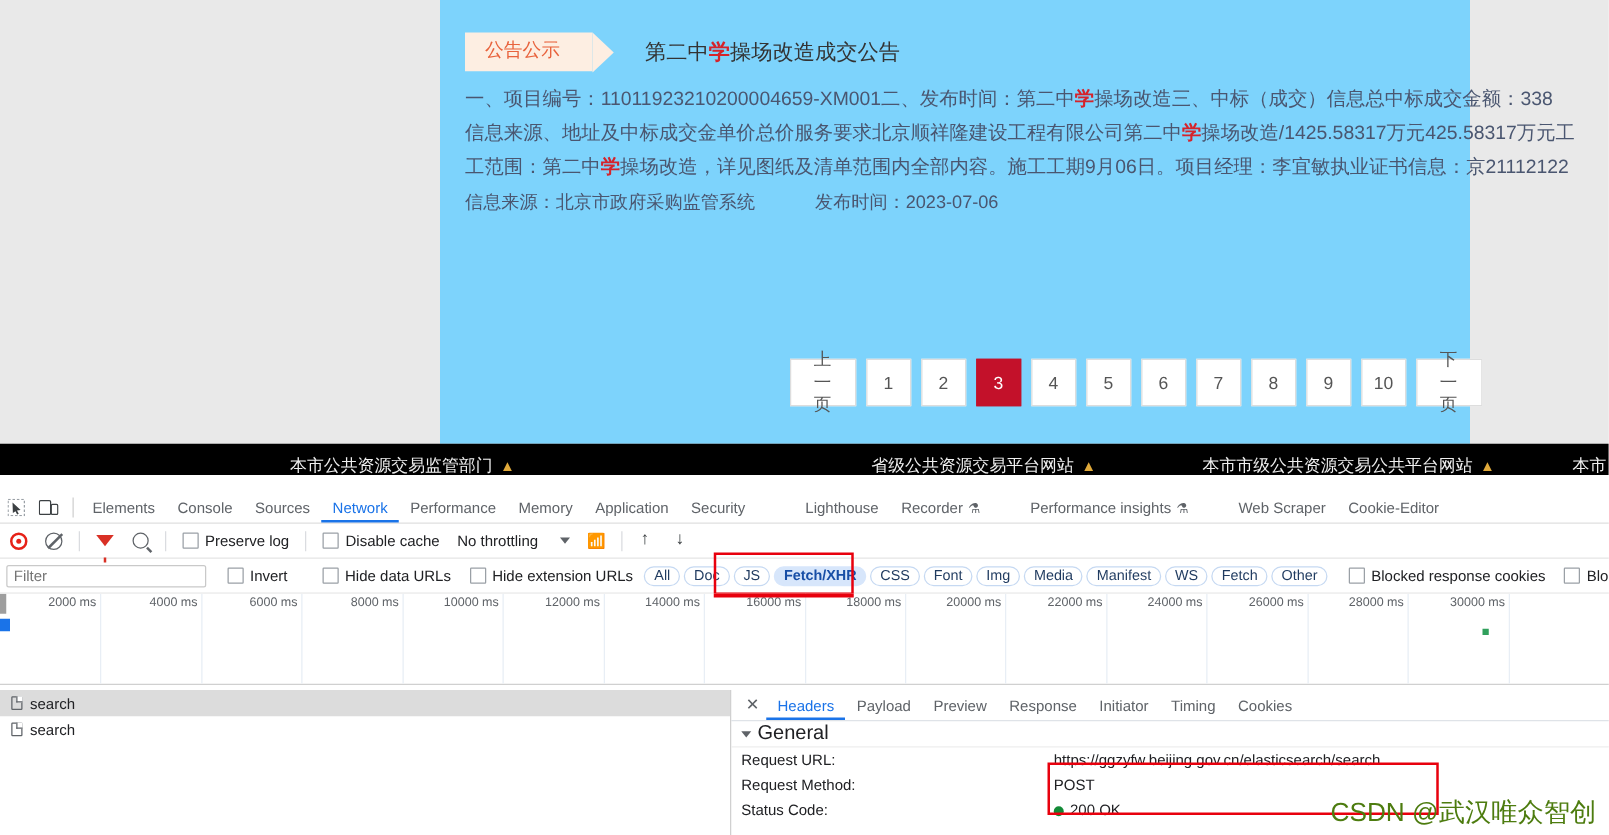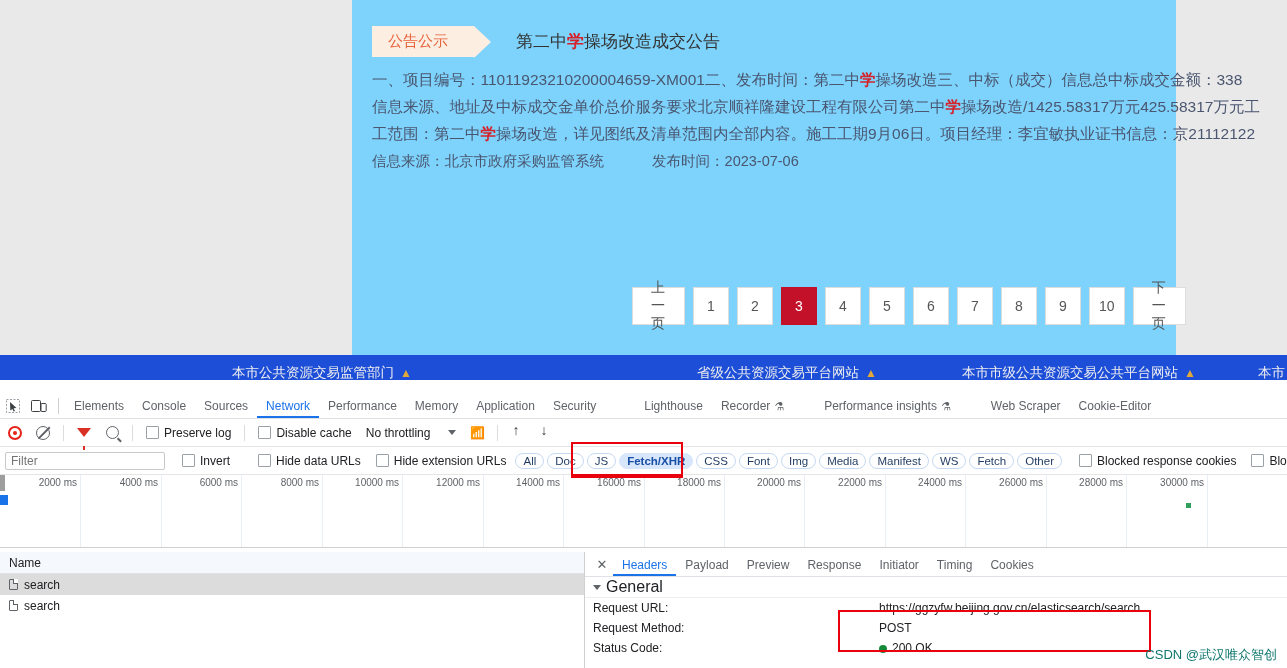--- a/index.html
+++ b/index.html
@@ -31,21 +31,21 @@
   
   .pager{position:absolute;left:280px;top:276px;display:flex;gap:8px;align-items:stretch;margin-top:11px;}
   .pg{
     min-width:36px;height:38px;border:1px solid #ddd;background:#fff;color:#555;
     display:flex;align-items:center;justify-content:center;font-size:14px;
     padding:0 10px;box-sizing:border-box;cursor:pointer;
   }
   .pg.wide{padding:0 18px;}
   .pg.active{background:#c3112a;border-color:#c3112a;color:#fff;}
   
-  #grey-strip{position:absolute;left:0;top:355px;width:1287px;height:39px;background:#1d4ed8;overflow:hidden;}
+  #grey-strip{position:absolute;left:0;top:355px;width:1287px;height:39px;background:#000000;overflow:hidden;}
   .strip-item{position:absolute;top:9px;color:#efefef;font-size:13.5px;white-space:nowrap;}
   .strip-warn{color:#e0a93a;font-size:12px;margin-left:6px;}
   
   #devtools{position:absolute;left:0;top:393px;width:1287px;height:275px;background:#fff;
      font-size:12px;color:#202124;}
   .dt-tabbar{height:25px;display:flex;align-items:center;border-bottom:1px solid #e0e0e0;background:#fff;padding-left:0;}
   .dt-icobtn{width:26px;height:22px;display:flex;align-items:center;justify-content:center;cursor:pointer;}
   .dt-sep{width:1px;height:16px;background:#d0d0d0;margin:0 6px;}
   .dt-tab{padding:0 9px;height:24px;line-height:25px;color:#5f6368;white-space:nowrap;cursor:pointer;font-size:12px;}
   .dt-tab.sel{color:#1a73e8;box-shadow:inset 0 -2px 0 #1a73e8;}
@@ -90,25 +90,25 @@
   .net-row.sel{background:#dcdcdc;}
   .doc-ico{width:9px;height:11px;border:1px solid #5f6368;border-radius:1px;position:relative;box-sizing:border-box;}
   .doc-ico:after{content:"";position:absolute;right:-1px;top:-1px;width:4px;height:4px;background:#fff;border-left:1px solid #5f6368;border-bottom:1px solid #5f6368;}
   .detail{flex:1;position:relative;}
   .detail-tabs{height:24px;display:flex;align-items:center;border-bottom:1px solid #dfe3e8;padding-left:6px;gap:0;}
   .xbtn{width:22px;height:22px;display:flex;align-items:center;justify-content:center;font-size:13px;color:#5f6368;cursor:pointer;}
   .d-tab{padding:0 9px;height:23px;line-height:24px;font-size:12px;color:#5f6368;cursor:pointer;white-space:nowrap;}
   .d-tab.sel{color:#1a73e8;box-shadow:inset 0 -2px 0 #1a73e8;}
   .sec-head{height:20px;display:flex;align-items:center;padding-left:8px;font-size:16px;color:#202124;border-bottom:1px solid #eee;}
   .tri{width:0;height:0;border-left:4px solid transparent;border-right:4px solid transparent;border-top:5px solid #5f6368;margin-right:5px;}
-  .kv{display:flex;font-size:12px;line-height:20px;padding-left:8px;gap:36px;}
+  .kv{display:flex;font-size:12px;line-height:20px;padding-left:8px;}
   .kv .k{width:250px;color:#202124;white-space:nowrap;}
   .kv .v{color:#202124;white-space:nowrap;}
   .dot-ok{width:8px;height:8px;border-radius:50%;background:#128a36;display:inline-block;margin-right:5px;vertical-align:middle;}
-  .watermark{position:absolute;right:10px;bottom:4px;font-size:13px;color:#0f766e;white-space:nowrap;font-family:"Liberation Sans",sans-serif;}
+  .watermark{position:absolute;right:10px;bottom:4px;font-size:21px;color:#4d7c0f;white-space:nowrap;font-family:"Liberation Sans",sans-serif;}
 </style>
 </head>
 <body>
 
 <div id="page-root">
   <div id="page-card">
 
     <div class="announce-head">
       <div class="tag-ribbon">公告公示</div>
       <div class="announce-title"><span>第二中</span><span class="hl">学</span><span>操场改造成交公告</span></div>
@@ -292,21 +292,20 @@
       <div class="ov-lbl" style="left: 1046px;">26000 ms</div>
       <div class="ov-tick" style="left: 1126px;"></div>
       <div class="ov-lbl" style="left: 1126px;">28000 ms</div>
       <div class="ov-tick" style="left: 1207px;"></div>
       <div class="ov-lbl" style="left: 1207px;">30000 ms</div>
       <div style="position: absolute; left: 571px; top: 0px; width: 112px; height: 3px; background: rgb(232, 0, 13);"></div>
     </div>
 
   <div class="dt-bottom">
     <div class="net-list">
-      <div class="net-head">Name</div>
       <div class="net-row sel">
           <span class="doc-ico"></span>
           <span>search</span>
         </div>
       <div class="net-row">
           <span class="doc-ico"></span>
           <span>search</span>
         </div>
     </div>
 

